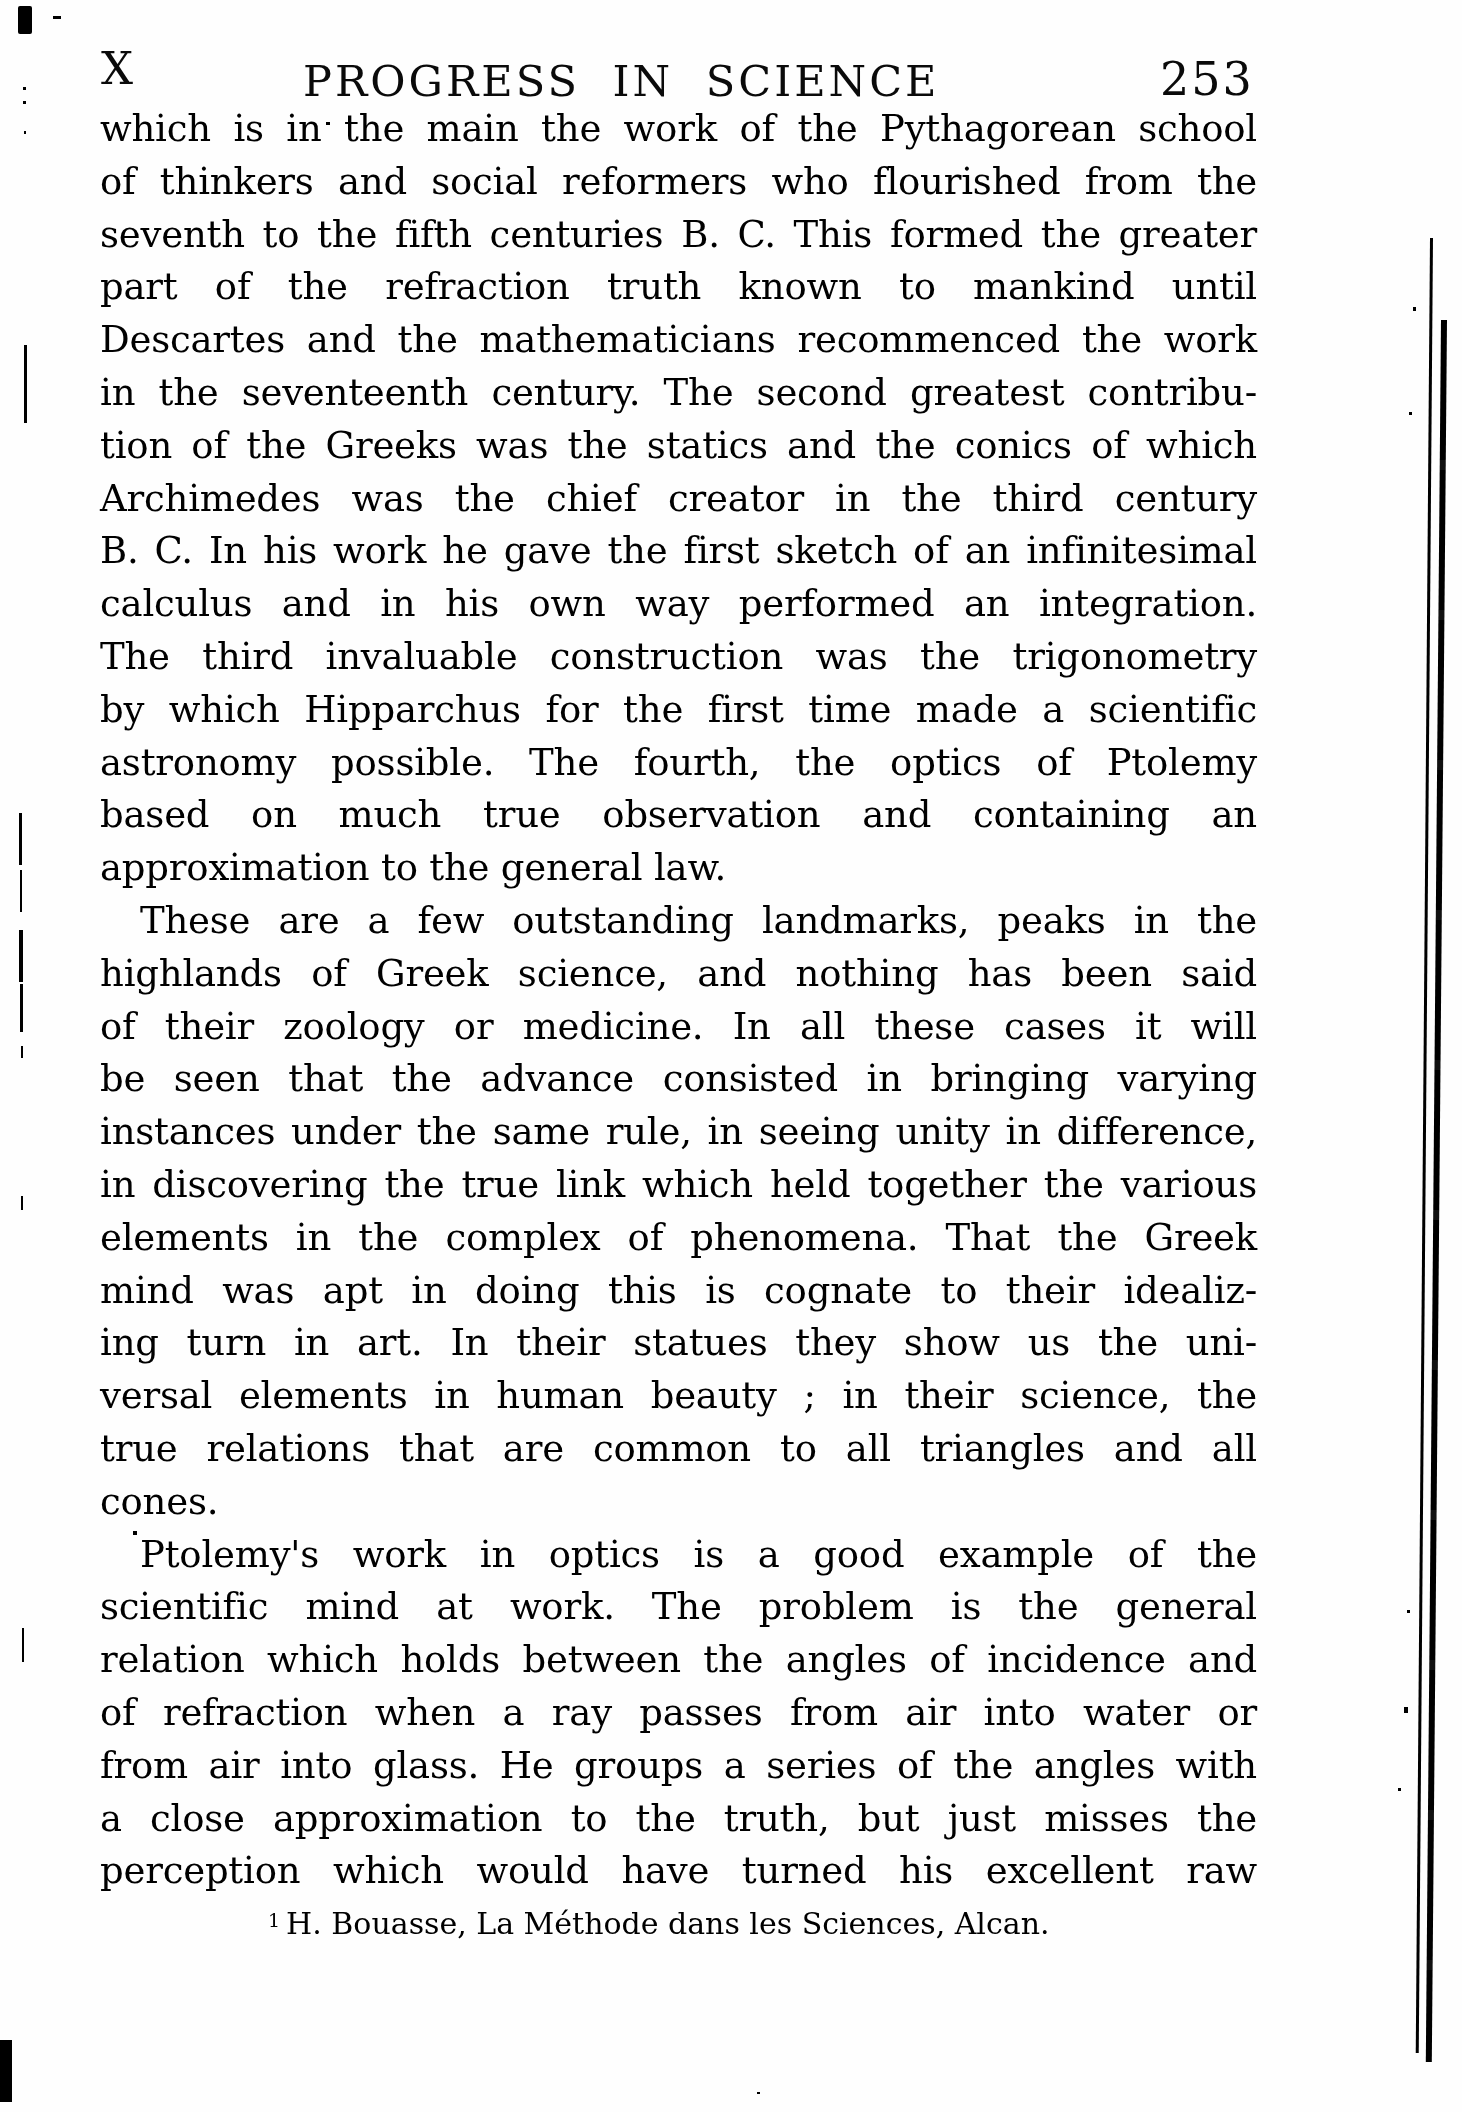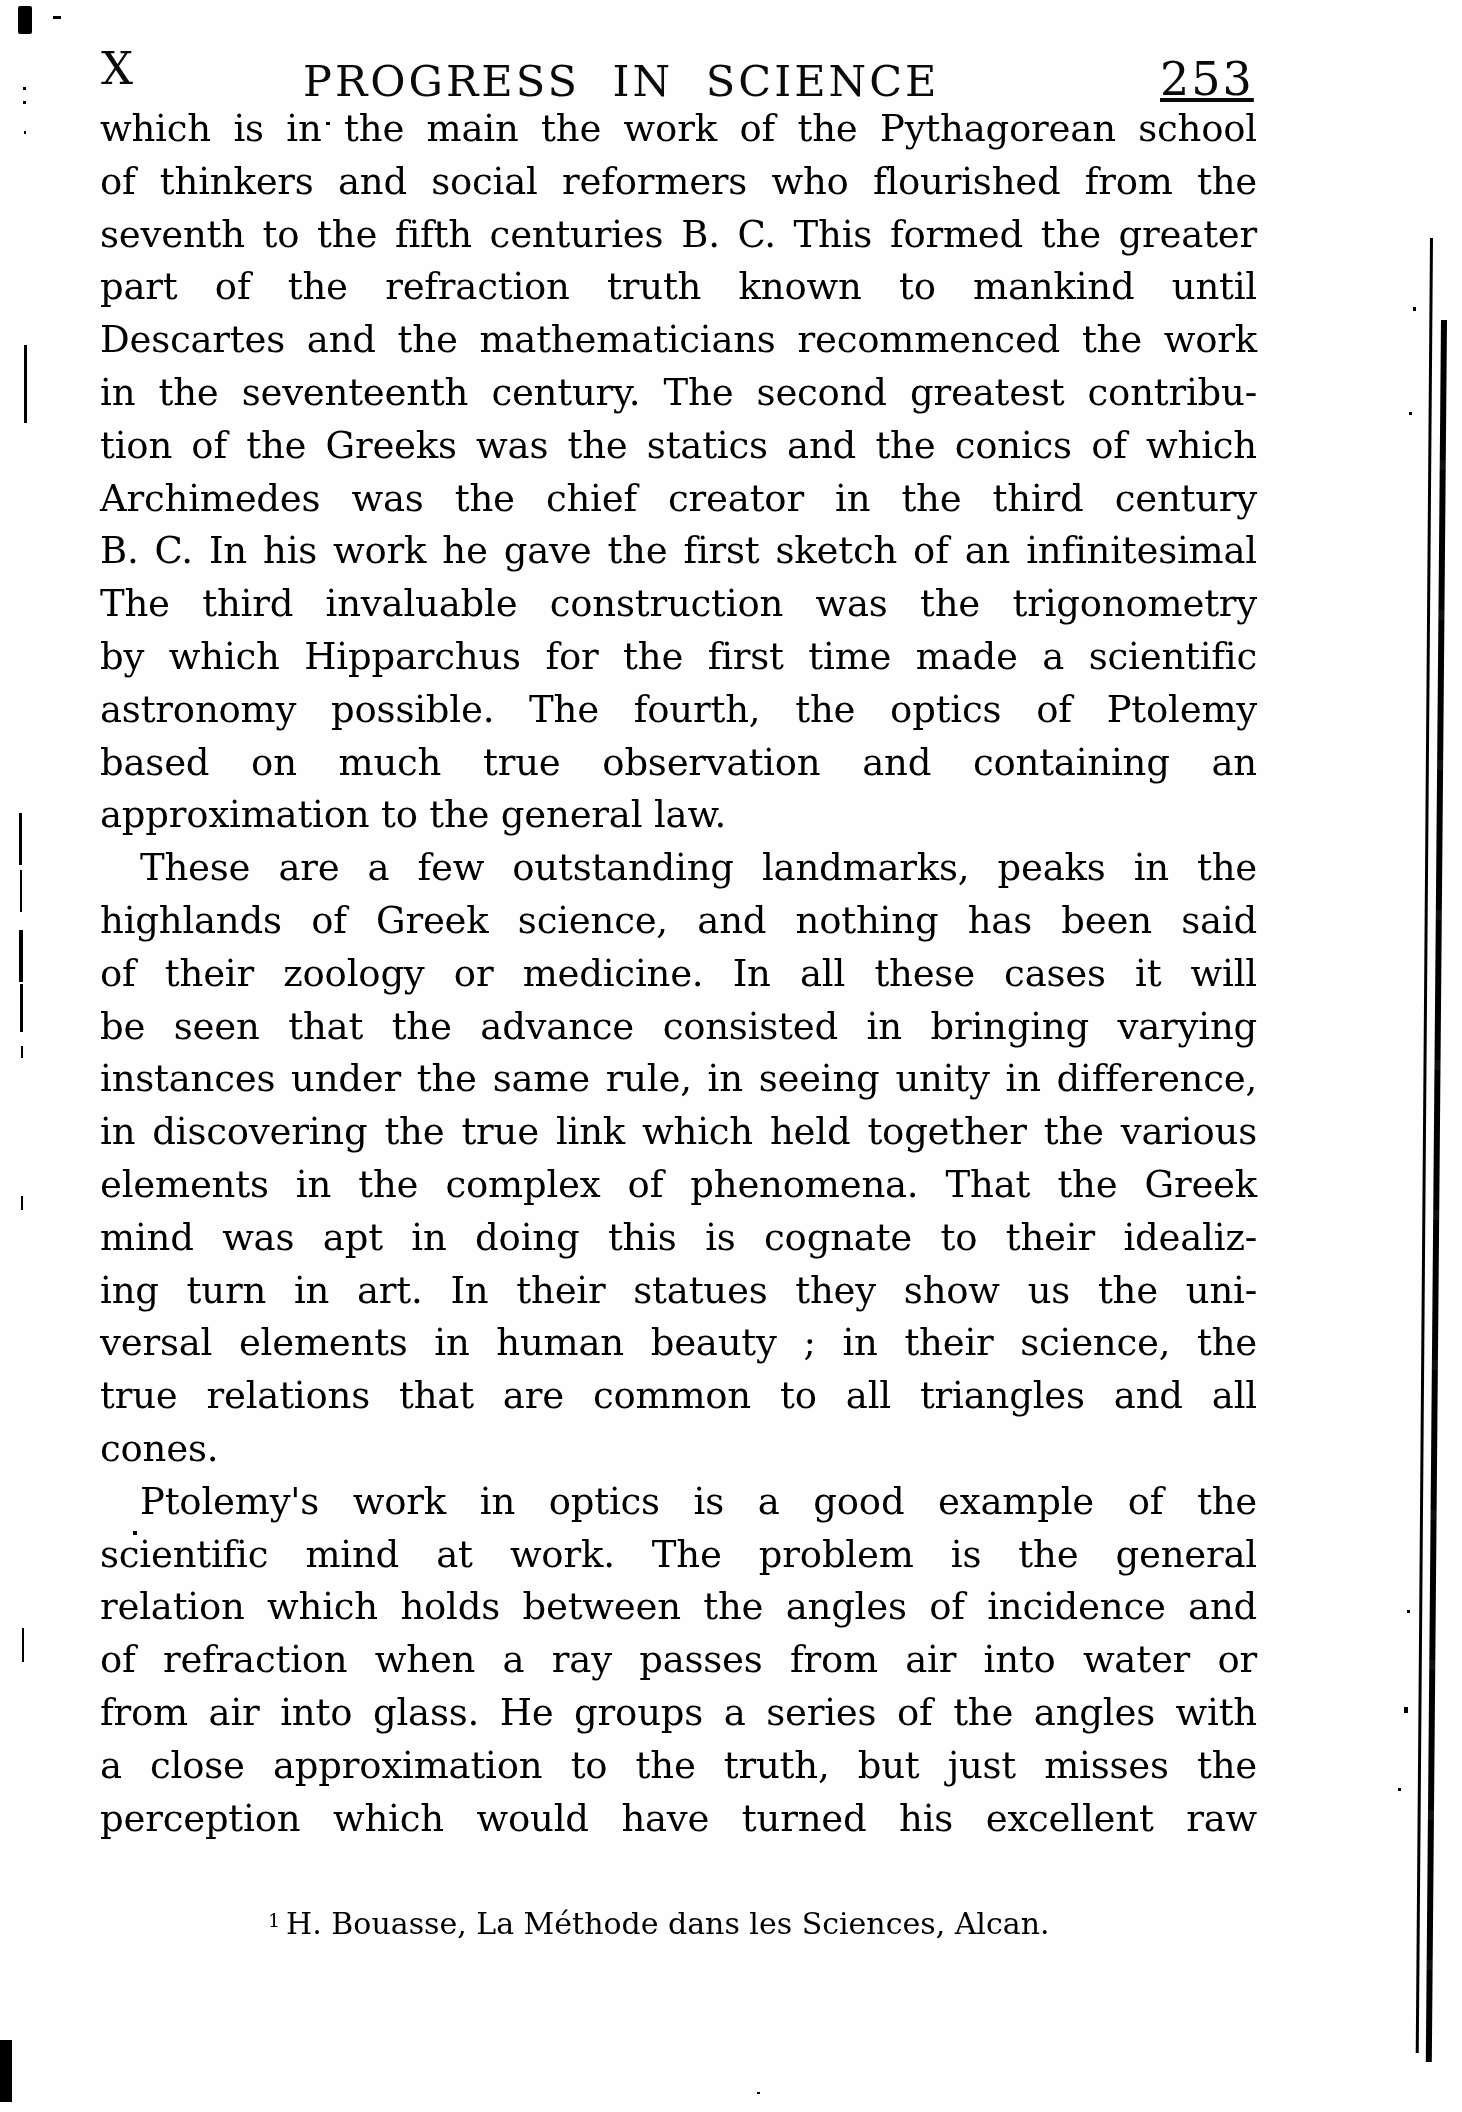--- a/index.html
+++ b/index.html
@@ -8,21 +8,21 @@
     width:1462px; height:2112px;
     background:#fefefe;
     color:#000;
     font-family:"DejaVu Serif", serif;
     overflow:hidden;
   }
   
   .running-head span { position:absolute; color:#0a0a0a; }
   .chapter-num   { left:101px; top:46px;  font-size:45px; line-height:1; }
   .head-title    { left:303px; top:60px;  font-size:43px; line-height:1; letter-spacing:3px; word-spacing:16px; }
-  .page-num      { left:1160px; top:56px; font-size:46px; line-height:1; letter-spacing:2px;text-decoration:underline; }
+  .page-num      { left:1160px; top:56px; font-size:46px; line-height:1; letter-spacing:2px; }
 
   
   .body-text { position:absolute; left:100px; top:103px; width:1157px; }
   .line {
     font-size:37px;
     line-height:52.8px;
     height:52.8px;
     letter-spacing:-0.2px;
     text-align:justify;
     text-align-last:justify;
@@ -91,20 +91,21 @@
     <div>
       <div class="line">which is in the main the work of the Pythagorean school</div>
       <div class="line">of thinkers and social reformers who flourished from the</div>
       <div class="line">seventh to the fifth centuries B. C. This formed the greater</div>
       <div class="line">part of the refraction truth known to mankind until</div>
       <div class="line">Descartes and the mathematicians recommenced the work</div>
       <div class="line">in the seventeenth century. The second greatest contribu-</div>
       <div class="line">tion of the Greeks was the statics and the conics of which</div>
       <div class="line">Archimedes was the chief creator in the third century</div>
       <div class="line">B. C. In his work he gave the first sketch of an infinitesimal</div>
+      <div class="line">calculus and in his own way performed an integration.</div>
       <div class="line">The third invaluable construction was the trigonometry</div>
       <div class="line">by which Hipparchus for the first time made a scientific</div>
       <div class="line">astronomy possible. The fourth, the optics of Ptolemy</div>
       <div class="line">based on much true observation and containing an</div>
       <div class="line para-end">approximation to the general law.</div>
     </div>
     <div>
       <div class="line indent">These are a few outstanding landmarks, peaks in the</div>
       <div class="line">highlands of Greek science, and nothing has been said</div>
       <div class="line">of their zoology or medicine. In all these cases it will</div>

